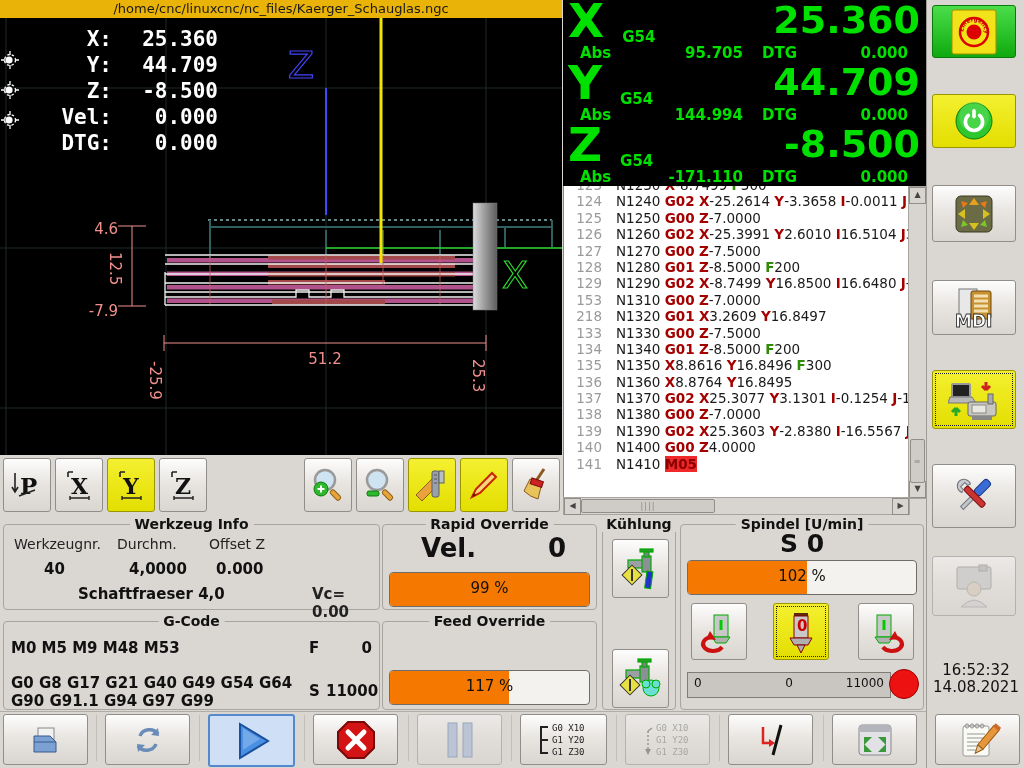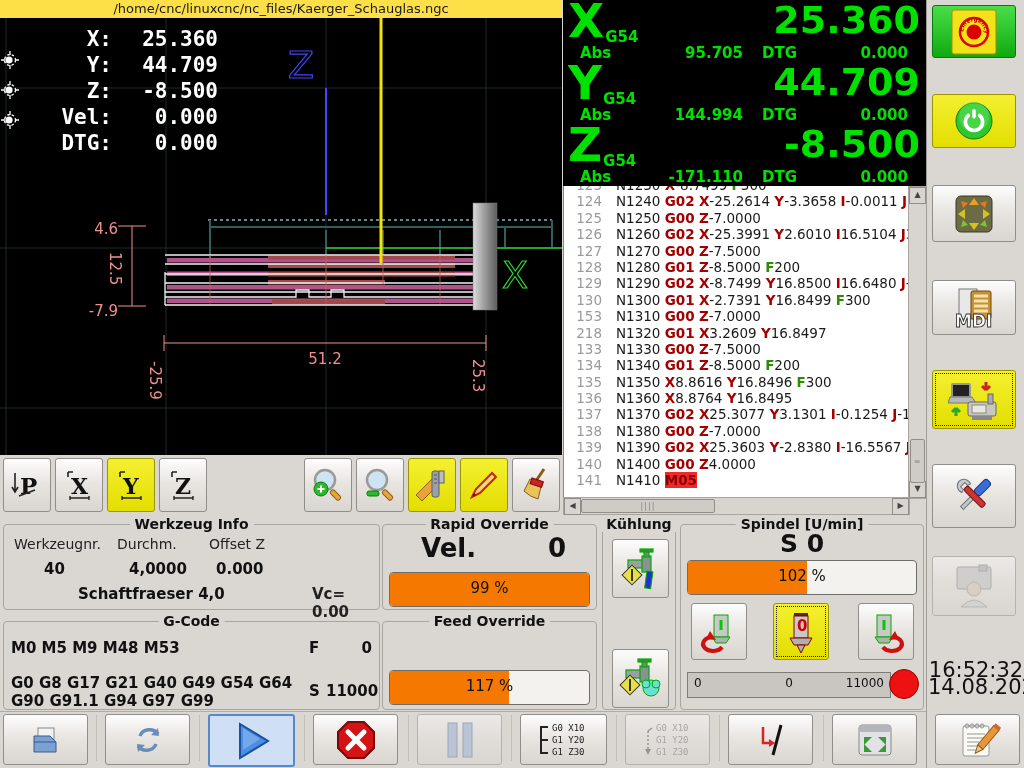--- a/index.html
+++ b/index.html
@@ -1,38 +1,38 @@
 <!DOCTYPE html>
 <html><head>
 <meta charset="utf-8">
 <style>
   html,body{margin:0;padding:0;background:#555;}
   #app{position:relative;width:1024px;height:768px;background:#dad6d2;overflow:hidden;
        font-family:"DejaVu Sans", sans-serif;color:#111;}
   .abs{position:absolute;}
 
   
-  #titlebar{left:0;top:0;width:562px;height:18px;background:#fde047;border-bottom:3px solid #3b82f6;
+  #titlebar{left:0;top:0;width:562px;height:18px;background:#eab308;border-bottom:3px solid #3b82f6;
             font-size:13px;text-align:center;line-height:18px;color:#1a1a1a;}
 
   
   #preview{left:0;top:18px;width:562px;height:437px;background:#000;}
   #preview svg{position:absolute;left:0;top:0;}
   #dro-overlay{left:16px;top:8px;font-family:"DejaVu Sans Mono",monospace;font-weight:bold;
                font-size:21px;color:#fff;}
   .ovrow{display:grid;grid-template-columns:96px 106px;line-height:26px;}
   .ovrow span{text-align:right;white-space:pre;}
   .homed{left:0;width:20px;height:20px;}
 
   
   #bigdro{left:563px;top:0;width:363px;height:186px;background:#000;color:#00e100;}
   .axis{position:relative;height:62px;}
   .axhead{position:absolute;left:5px;top:0;display:flex;align-items:flex-end;}
   .axL{font-size:47px;font-weight:bold;line-height:42px;}
-  .axS{font-size:15px;font-weight:bold;margin-left:1px;margin-bottom:-4px;}
+  .axS{font-size:15px;font-weight:bold;margin-left:18px;margin-bottom:-4px;}
   .axV{position:absolute;right:6px;top:-2px;font-size:38px;font-weight:bold;line-height:44px;}
   .absrow{position:absolute;left:0;right:12px;bottom:1px;height:17px;font-size:15px;font-weight:bold;}
   .absrow .l1{position:absolute;left:17px;}
   .absrow .v1{position:absolute;left:60px;width:120px;text-align:right;}
   .absrow .l2{position:absolute;left:199px;}
   .absrow .v2{position:absolute;right:6px;}
 
   
   #gcode-list{left:563px;top:186px;width:345px;height:311px;background:#fff;overflow:hidden;
               border-left:1px solid #888;}
@@ -69,21 +69,21 @@
   .btn.sel{outline:1px dotted #222;outline-offset:-4px;}
   .btn.green{background:linear-gradient(#4ade4a,#0faa0f);border-color:#0a7a0a;}
   .btn.activeblue{background:#cfe0f6;border:2px solid #5588cc;}
   .btn.dis{opacity:.5;}
 
   #toolbar-line{left:0;top:711px;width:927px;height:0;border-top:1px solid #b0aca8;}
   .tsep{position:absolute;top:715px;width:0;height:46px;border-left:1px solid #c2beba;}
   #side-sep{left:926px;top:0;width:0;height:768px;border-left:1px solid #a09c98;}
 
   
-  #clock{left:928px;top:662px;width:96px;text-align:center;font-size:21px;color:#111;line-height:17px;}
+  #clock{left:928px;top:662px;width:96px;text-align:center;font-size:15px;color:#111;line-height:17px;}
 
   
   .scale{position:absolute;background:#c9c6c2;border:1px solid #7f7c78;font-size:12px;}
   .scale span{position:absolute;top:3px;}
   .led{position:absolute;border-radius:50%;background:#ee1111;border:1px solid #900;}
 
   
   .tiHead{position:absolute;font-size:14px;color:#222;}
   .tiVal{position:absolute;font-size:15px;font-weight:bold;color:#111;}
   .gcModal{position:absolute;font-size:15px;font-weight:bold;color:#111;white-space:pre-line;}
@@ -237,21 +237,20 @@
 
   <div id="gcode-list" class="abs">
     <div id="gcode-rows">
         <div class="grow"><span class="gnum">123</span><span><span class="tk-p">N1230 </span><span class="tk-a">X</span><span class="tk-p">-8.7499 </span><span class="tk-f">F</span><span class="tk-p">300</span></span></div>
         <div class="grow"><span class="gnum">124</span><span><span class="tk-p">N1240 </span><span class="tk-g">G02</span><span class="tk-p"> </span><span class="tk-a">X</span><span class="tk-p">-25.2614 </span><span class="tk-a">Y</span><span class="tk-p">-3.3658 </span><span class="tk-a">I</span><span class="tk-p">-0.0011 </span><span class="tk-a">J</span><span class="tk-p">16</span></span></div>
         <div class="grow"><span class="gnum">125</span><span><span class="tk-p">N1250 </span><span class="tk-g">G00</span><span class="tk-p"> </span><span class="tk-a">Z</span><span class="tk-p">-7.0000</span></span></div>
         <div class="grow"><span class="gnum">126</span><span><span class="tk-p">N1260 </span><span class="tk-g">G02</span><span class="tk-p"> </span><span class="tk-a">X</span><span class="tk-p">-25.3991 </span><span class="tk-a">Y</span><span class="tk-p">2.6010 </span><span class="tk-a">I</span><span class="tk-p">16.5104 </span><span class="tk-a">J</span><span class="tk-p">3.3</span></span></div>
         <div class="grow"><span class="gnum">127</span><span><span class="tk-p">N1270 </span><span class="tk-g">G00</span><span class="tk-p"> </span><span class="tk-a">Z</span><span class="tk-p">-7.5000</span></span></div>
         <div class="grow"><span class="gnum">128</span><span><span class="tk-p">N1280 </span><span class="tk-g">G01</span><span class="tk-p"> </span><span class="tk-a">Z</span><span class="tk-p">-8.5000 </span><span class="tk-f">F</span><span class="tk-p">200</span></span></div>
         <div class="grow"><span class="gnum">129</span><span><span class="tk-p">N1290 </span><span class="tk-g">G02</span><span class="tk-p"> </span><span class="tk-a">X</span><span class="tk-p">-8.7499 </span><span class="tk-a">Y</span><span class="tk-p">16.8500 </span><span class="tk-a">I</span><span class="tk-p">16.6480 </span><span class="tk-a">J</span><span class="tk-p">-2.</span></span></div>
-        <div class="grow"><span class="gnum">130</span><span><span class="tk-p">N1300 </span><span class="tk-g">G01</span><span class="tk-p"> </span><span class="tk-a">X</span><span class="tk-p">-2.7391 </span><span class="tk-a">Y</span><span class="tk-p">16.8499 </span><span class="tk-f">F</span><span class="tk-p">300</span></span></div>
         <div class="grow"><span class="gnum">153</span><span><span class="tk-p">N1310 </span><span class="tk-g">G00</span><span class="tk-p"> </span><span class="tk-a">Z</span><span class="tk-p">-7.0000</span></span></div>
         <div class="grow"><span class="gnum">218</span><span><span class="tk-p">N1320 </span><span class="tk-g">G01</span><span class="tk-p"> </span><span class="tk-a">X</span><span class="tk-p">3.2609 </span><span class="tk-a">Y</span><span class="tk-p">16.8497</span></span></div>
         <div class="grow"><span class="gnum">133</span><span><span class="tk-p">N1330 </span><span class="tk-g">G00</span><span class="tk-p"> </span><span class="tk-a">Z</span><span class="tk-p">-7.5000</span></span></div>
         <div class="grow"><span class="gnum">134</span><span><span class="tk-p">N1340 </span><span class="tk-g">G01</span><span class="tk-p"> </span><span class="tk-a">Z</span><span class="tk-p">-8.5000 </span><span class="tk-f">F</span><span class="tk-p">200</span></span></div>
         <div class="grow"><span class="gnum">135</span><span><span class="tk-p">N1350 </span><span class="tk-a">X</span><span class="tk-p">8.8616 </span><span class="tk-a">Y</span><span class="tk-p">16.8496 </span><span class="tk-f">F</span><span class="tk-p">300</span></span></div>
         <div class="grow"><span class="gnum">136</span><span><span class="tk-p">N1360 </span><span class="tk-a">X</span><span class="tk-p">8.8764 </span><span class="tk-a">Y</span><span class="tk-p">16.8495</span></span></div>
         <div class="grow"><span class="gnum">137</span><span><span class="tk-p">N1370 </span><span class="tk-g">G02</span><span class="tk-p"> </span><span class="tk-a">X</span><span class="tk-p">25.3077 </span><span class="tk-a">Y</span><span class="tk-p">3.1301 </span><span class="tk-a">I</span><span class="tk-p">-0.1254 </span><span class="tk-a">J</span><span class="tk-p">-16.</span></span></div>
         <div class="grow"><span class="gnum">138</span><span><span class="tk-p">N1380 </span><span class="tk-g">G00</span><span class="tk-p"> </span><span class="tk-a">Z</span><span class="tk-p">-7.0000</span></span></div>
         <div class="grow"><span class="gnum">139</span><span><span class="tk-p">N1390 </span><span class="tk-g">G02</span><span class="tk-p"> </span><span class="tk-a">X</span><span class="tk-p">25.3603 </span><span class="tk-a">Y</span><span class="tk-p">-2.8380 </span><span class="tk-a">I</span><span class="tk-p">-16.5567 </span><span class="tk-a">J</span></span></div>
         <div class="grow"><span class="gnum">140</span><span><span class="tk-p">N1400 </span><span class="tk-g">G00</span><span class="tk-p"> </span><span class="tk-a">Z</span><span class="tk-p">4.0000</span></span></div>

